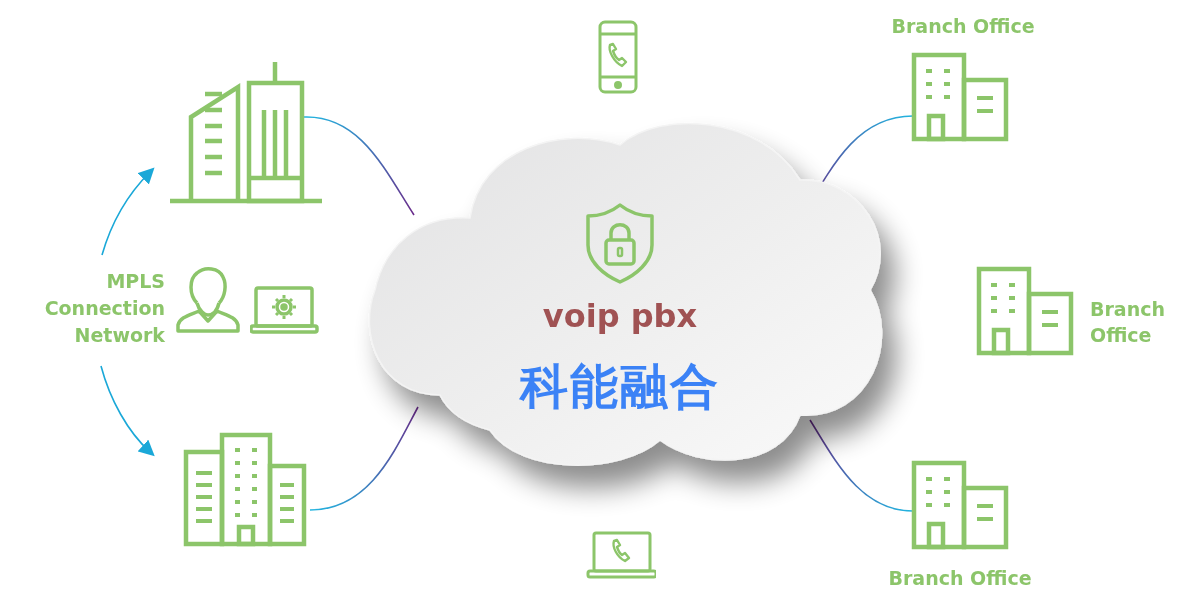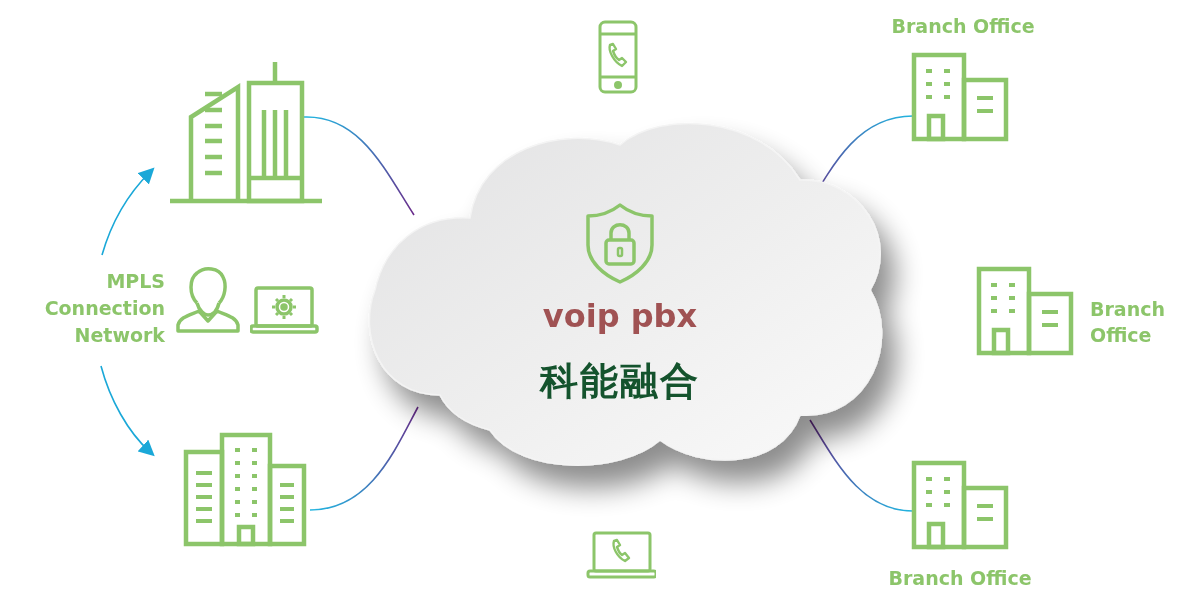--- a/index.html
+++ b/index.html
@@ -7,22 +7,22 @@
          font-family: "DejaVu Sans", sans-serif; }
   .canvas { position: absolute; left: 0; top: 0; width: 1200px; height: 605px; }
   .label { position: absolute; color: #8cc56a; font-weight: bold;
            font-family: "DejaVu Sans", sans-serif; font-size: 19px; line-height: 1.35;
            white-space: nowrap; }
   .label.center { text-align: center; }
   .title-en { position: absolute; left: 470px; top: 300px; width: 300px; text-align: center;
               color: #a05253; font-weight: bold; font-family: "DejaVu Sans", sans-serif;
               font-size: 32px; line-height: 1; }
   .title-zh { position: absolute; left: 470px; top: 362px; width: 300px; text-align: center;
-              color: #14532d; font-weight: bold; font-family: "DejaVu Sans", sans-serif;
-              font-size: 38px; line-height: 1; letter-spacing: 2px; }
+              color: #3b82f6; font-weight: bold; font-family: "DejaVu Sans", sans-serif;
+              font-size: 48px; line-height: 1; letter-spacing: 2px; }
   .icon { position: absolute; }
 </style>
 </head>
 <body>
 
 <div class="canvas">
 
   <svg class="icon" width="1200" height="605" style="left:0;top:0;">
     <defs>
       <linearGradient id="gL1" x1="0" y1="0" x2="1" y2="1">

